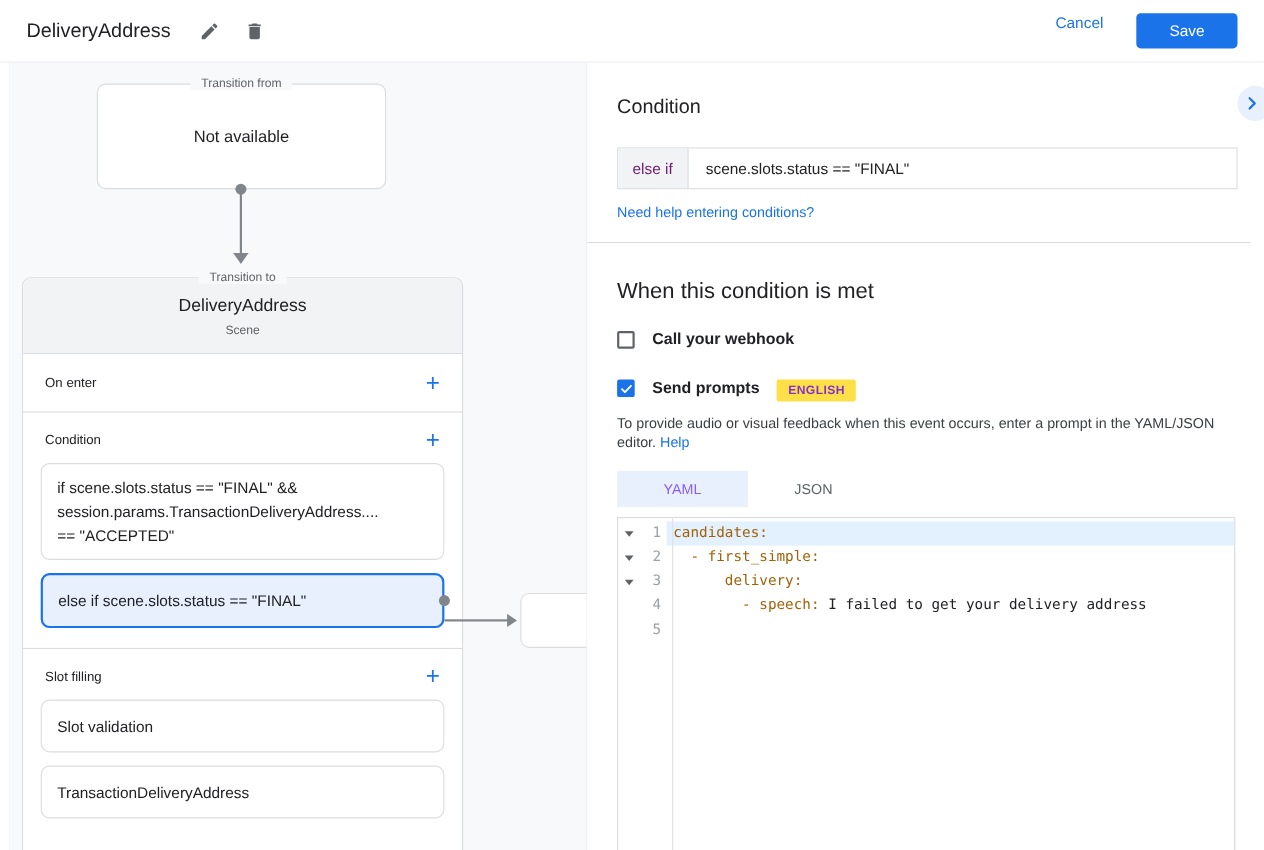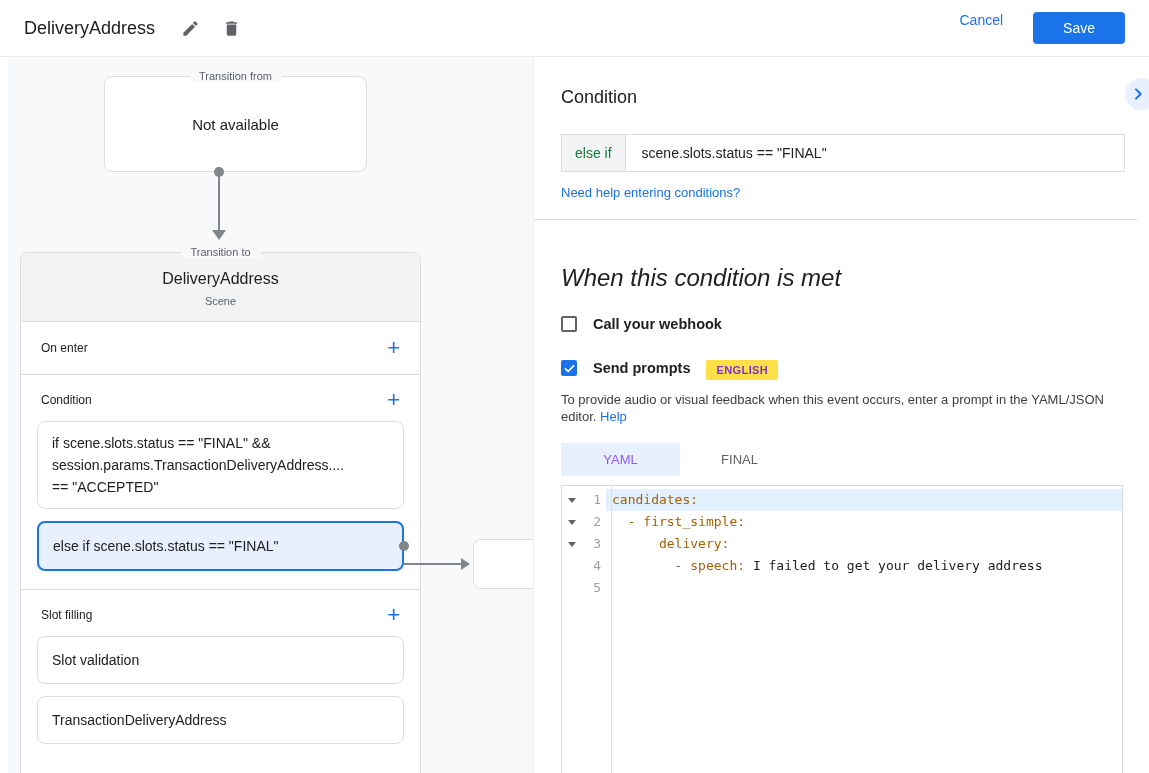--- a/index.html
+++ b/index.html
@@ -21,21 +21,21 @@
     font-size:14px; font-weight:500; font-family:inherit; padding:8px 30px; cursor:pointer; }
 
   
   .main { display:flex; height:716px; }
 
   
   .left-panel { position:relative; width:546px; background:#f8f9fa; overflow:hidden;
     border-right:1px solid #ebedef; }
   .left-gutter { position:absolute; left:0; top:0; bottom:0; width:8px; background:#fff; }
 
-  .from-box { position:absolute; left:104px; top:19px; width:263px; height:96px;
+  .from-box { position:absolute; left:88px; top:19px; width:263px; height:96px;
     background:#fff; border:1px solid #dadce0; border-radius:8px;
     display:flex; align-items:center; justify-content:center; }
   .box-legend { position:absolute; top:-7px; left:50%; transform:translateX(-50%);
     background:#f8f9fa; padding:0 10px; font-size:11px; color:#5f6368; white-space:nowrap; }
   .from-value { font-size:15px; color:#202124; }
 
   .v-dot { position:absolute; left:214px; top:110px; width:10px; height:10px;
     border-radius:50%; background:#80868b; }
   .v-line { position:absolute; left:218px; top:115px; width:2px; height:60px; background:#80868b; }
   .v-arrow { position:absolute; left:212px; top:173px; width:0; height:0;
@@ -76,26 +76,26 @@
 
   
   .right-panel { position:relative; flex:1; background:#fff; padding:0 12px 0 27px; }
   .collapse-btn { position:absolute; right:-8px; top:21px; width:32px; height:32px;
     border-radius:50%; background:#e8f0fe; border:none; cursor:pointer;
     display:flex; align-items:center; justify-content:center; padding:0 10px 0 4px; }
   .panel-title { font-size:18px; font-weight:400; color:#202124; margin-top:30px; }
   .cond-input { margin-top:26px; width:564px; height:38px; border:1px solid #dadce0;
     display:flex; align-items:stretch; background:#fff; }
   .cond-prefix { background:#f1f3f4; border-right:1px solid #dadce0; display:flex;
-    align-items:center; padding:0 13px; font-size:14px; color:#15803d; }
+    align-items:center; padding:0 13px; font-size:14px; color:#701a75; }
   .cond-value { display:flex; align-items:center; padding:0 16px; font-size:14px; color:#202124; }
   .link { color:#1a73e8; font-size:13px; text-decoration:none; cursor:pointer; }
   .help-link { display:inline-block; margin-top:13px; }
   .divider { height:1px; background:#dadce0; margin:18px 0 0 -27px; width:603px; }
-  .when-title { font-size:24px; font-weight:400; margin-top:44px;font-style:italic; }
+  .when-title { font-size:20px; font-weight:400; margin-top:33px; }
   .check-row { display:flex; align-items:flex-start; margin-top:24px; }
   .check-row + .check-row { margin-top:28px; }
   .checkbox { width:16px; height:16px; border:2px solid #5f6368; border-radius:2px;
     background:#fff; cursor:pointer; flex-shrink:0; display:flex; align-items:center; justify-content:center; }
   .checkbox.checked { background:#1a73e8; border-color:#1a73e8; }
   .check-label { margin-left:16px; font-size:14.5px; font-weight:700; color:#202124; }
   .badge { margin-left:16px; background:#fde047; color:#8430ce; font-size:11px; font-weight:700;
     letter-spacing:.4px; padding:4px 10px; border-radius:2px; }
   .desc { margin-top:11px; font-size:13px; line-height:17px; color:#3c4043; width:565px; }
   .tabs { display:flex; margin-top:18px; }
@@ -232,21 +232,21 @@
         </span>
       </span>
       <span class="check-label">Send prompts</span>
       <span class="badge">ENGLISH</span>
     </div>
 
     <p class="desc"><span>To provide audio or visual feedback when this event occurs, enter a prompt in the YAML/JSON editor.</span> <a class="link">Help</a></p>
 
     <div class="tabs">
       <div class="tab active">YAML</div>
-      <div class="tab">FINAL</div>
+      <div class="tab">JSON</div>
     </div>
 
     <div class="editor">
       <div class="gutter-border"></div>
 
       <div class="ed-row hl">
         <span class="fold-col">
             <span class="fold-tri"></span>
           </span>
         <span class="lnum">1</span>

